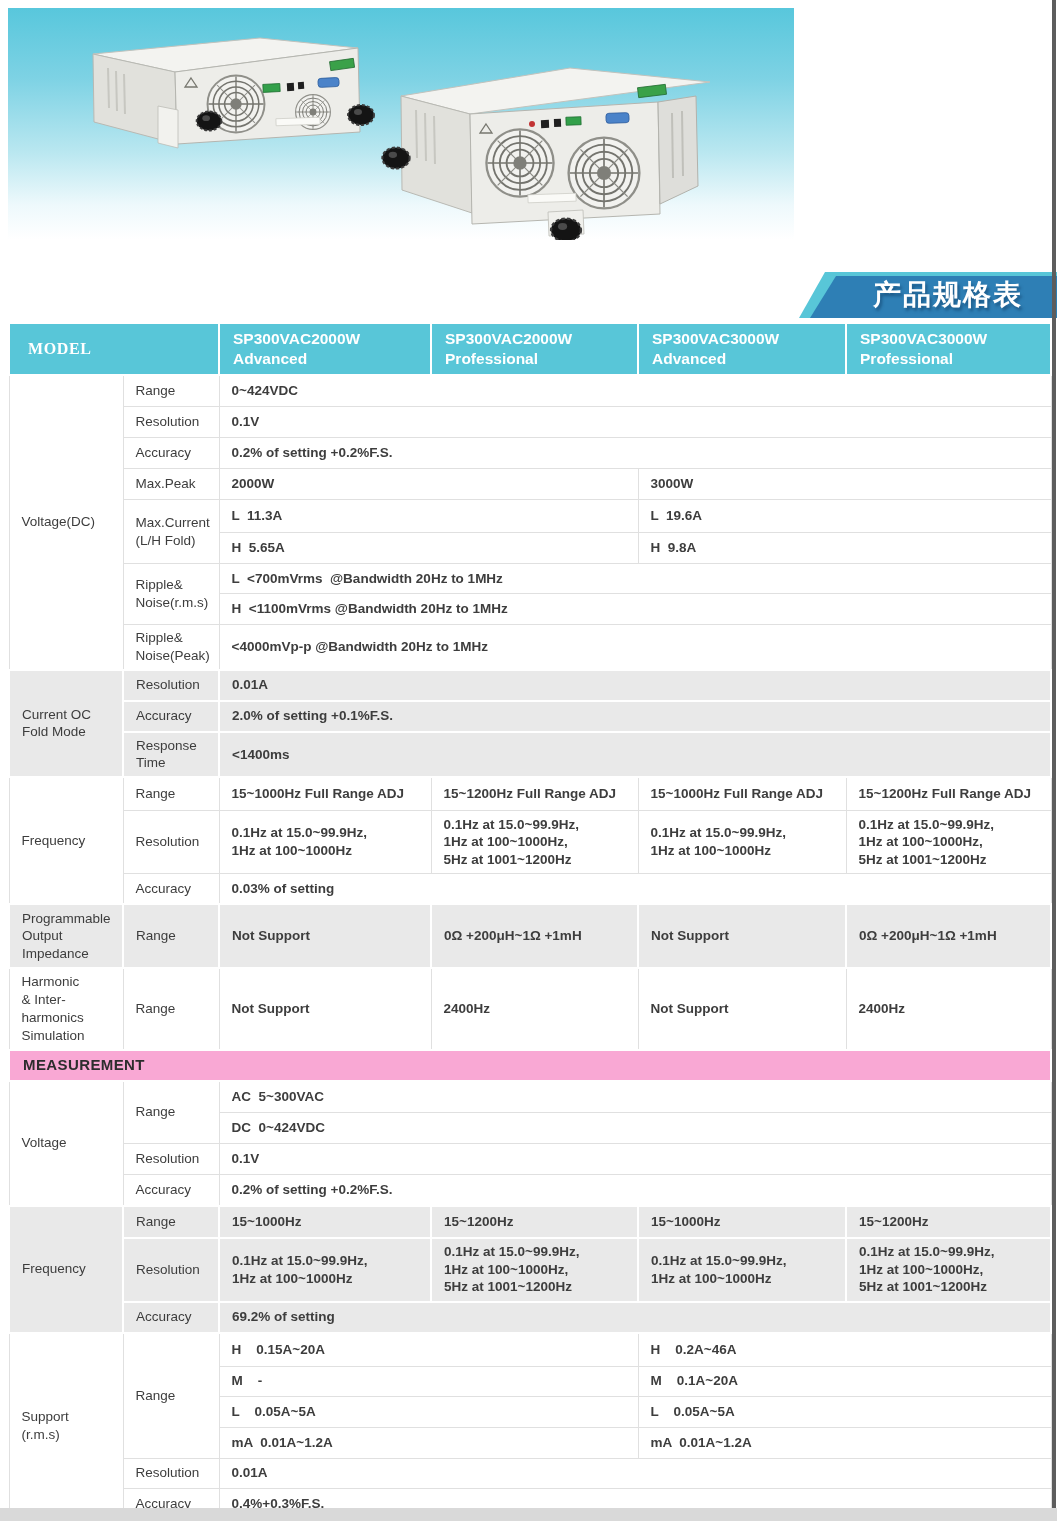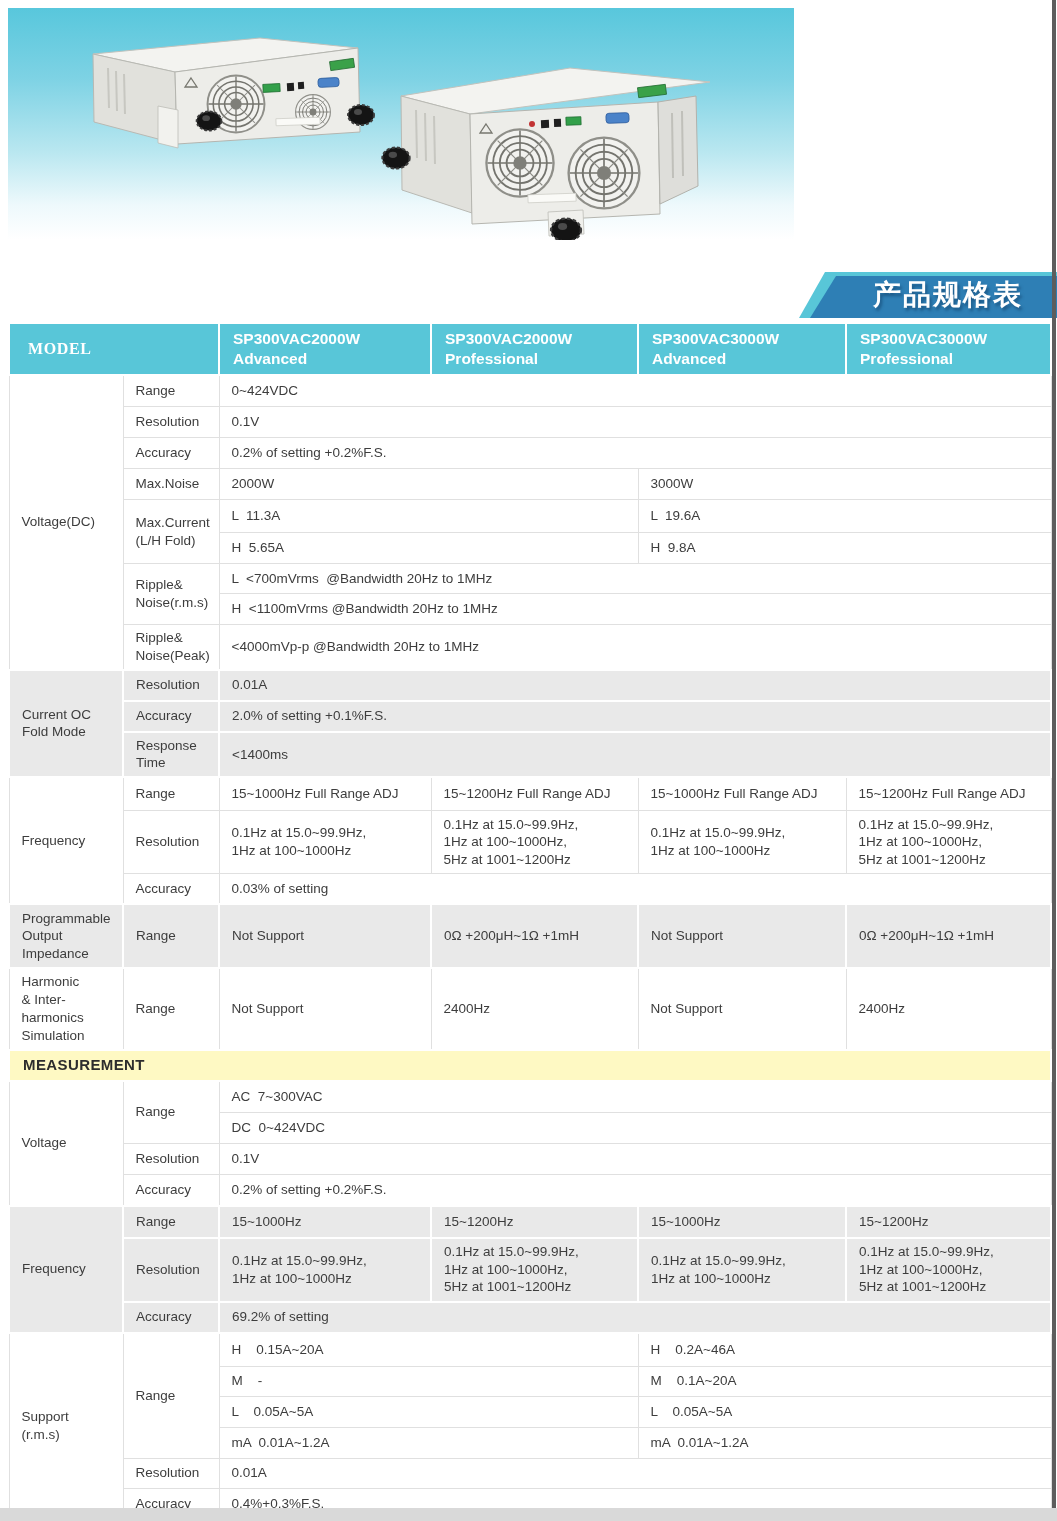--- a/index.html
+++ b/index.html
@@ -24,22 +24,22 @@
   tr.hdr th{background:#58c6d8;color:#ffffff;font-weight:bold;text-align:left;font-size:15.5px;
     border:2px solid #ffffff;height:42px;padding-left:13px;}
   tr.hdr th.model-cell{font-weight:bold;font-size:16px;letter-spacing:0.6px;padding-left:18px;font-family:Liberation Serif, serif;}
   .mline{display:block;}
 
   
   tr.sw td{background:#ffffff;border:1px solid #e0e0e0;}
   
   tr.sg td{background:#e9e9e9;border:2px solid #ffffff;}
   td.cat{padding-left:12px;}
-  td.val{padding-left:14px;}
-  tr.measure td{background:#fef9c3;border:2px solid #ffffff;font-weight:bold;font-size:15px;color:#2d2d2d;
+  td.val{padding-left:14px;font-weight:bold;}
+  tr.measure td{background:#f9a8d4;border:2px solid #ffffff;font-weight:bold;font-size:15px;color:#2d2d2d;
     padding-left:13px;letter-spacing:0.4px;}
 
   tr.h31 td{height:22px;}
   tr.h33 td{height:24px;}
   tr.h62 td{height:54px;}
   tr.h30 td{height:21px;}
 
   .bottom-bar{position:absolute;left:0;bottom:0;width:1057px;height:13px;background:#d9d9d9;}
   .right-edge{position:absolute;right:1px;top:0;width:4px;height:1508px;background:#5d5d5d;}
 </style>
@@ -151,21 +151,21 @@
     </tr>
     <tr class="sw h31">
       <td>Resolution</td>
       <td colspan="4" class="val">0.1V</td>
     </tr>
     <tr class="sw h31">
       <td>Accuracy</td>
       <td colspan="4" class="val">0.2% of setting +0.2%F.S.</td>
     </tr>
     <tr class="sw h31">
-      <td>Max.Noise</td>
+      <td>Max.Peak</td>
       <td colspan="2" class="val">2000W</td>
       <td colspan="2" class="val">3000W</td>
     </tr>
     <tr class="sw h33">
       <td rowspan="2">Max.Current
 (L/H Fold)</td>
       <td colspan="2" class="val">L  11.3A</td>
       <td colspan="2" class="val">L  19.6A</td>
     </tr>
     <tr class="sw h31">
@@ -251,21 +251,21 @@
       <td class="val">2400Hz</td>
     </tr>
 
     <tr class="measure h30">
       <td colspan="6">MEASUREMENT</td>
     </tr>
 
     <tr class="sw h31">
       <td rowspan="4" class="cat">Voltage</td>
       <td rowspan="2">Range</td>
-      <td colspan="4" class="val">AC  7~300VAC</td>
+      <td colspan="4" class="val">AC  5~300VAC</td>
     </tr>
     <tr class="sw h31">
       <td colspan="4" class="val">DC  0~424VDC</td>
     </tr>
     <tr class="sw h31">
       <td>Resolution</td>
       <td colspan="4" class="val">0.1V</td>
     </tr>
     <tr class="sw h31">
       <td>Accuracy</td>

